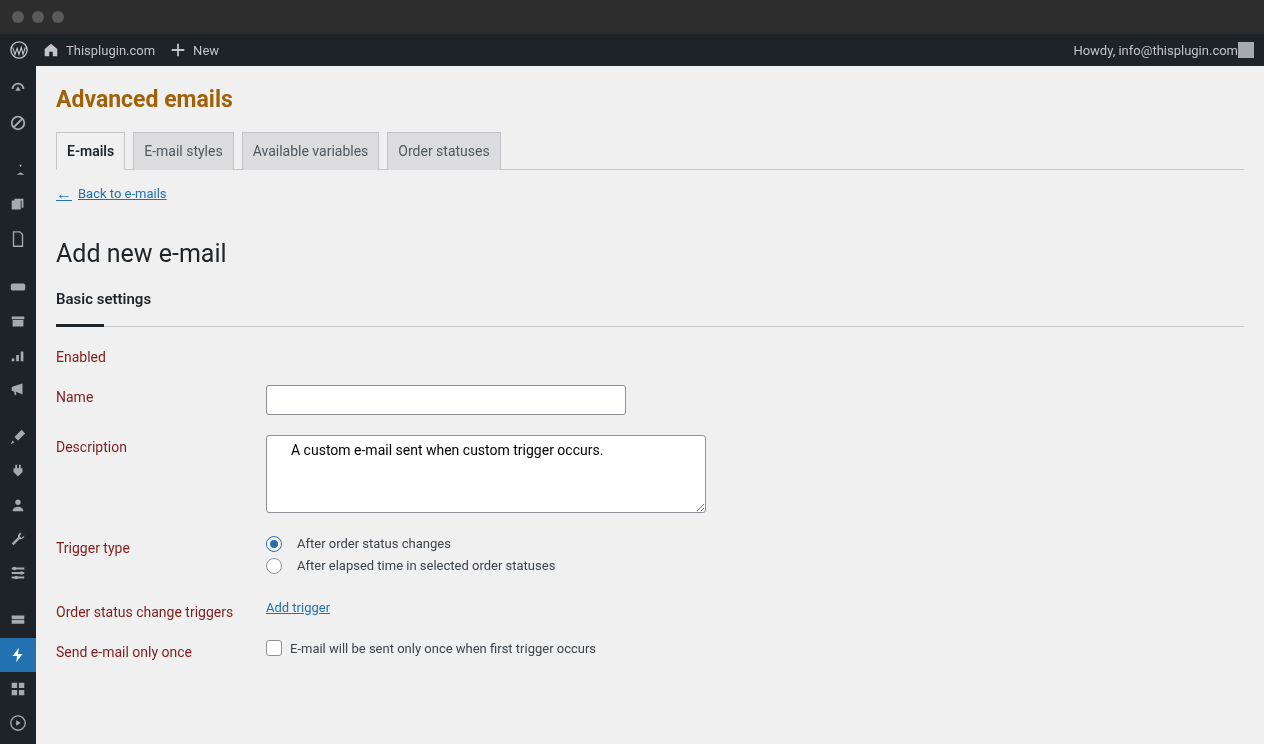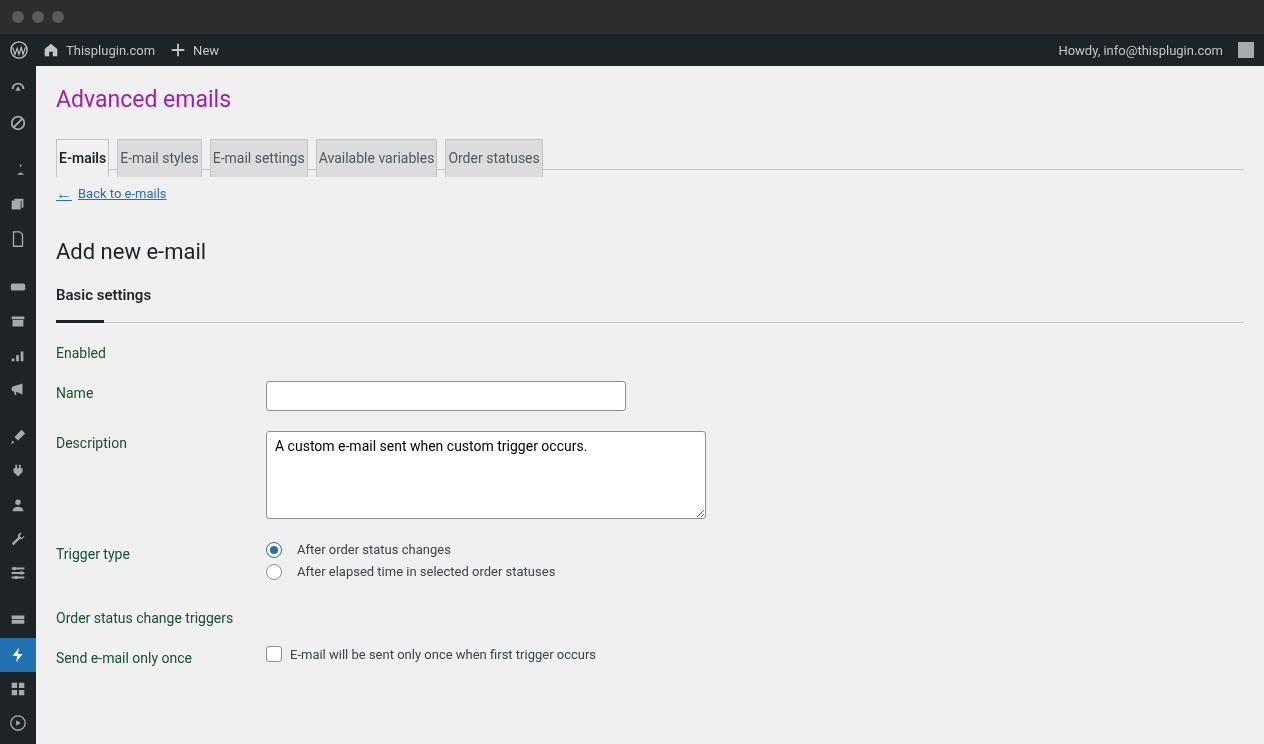--- a/index.html
+++ b/index.html
@@ -3,46 +3,46 @@
 <meta charset="utf-8">
 <style>
 * { box-sizing: border-box; margin: 0; padding: 0; }
 body { font-family: -apple-system, BlinkMacSystemFont, "Segoe UI", Roboto, sans-serif; font-size: 13px; color: #3c434a; background: #f0f0f1; overflow: hidden; }
 .window { width: 1264px; height: 744px; background: #f0f0f1; display: flex; flex-direction: column; }
 .titlebar { height: 34px; background: #2d2d2d; display: flex; align-items: center; padding: 0 12px; gap: 8px; }
 .tl-dot { width: 12px; height: 12px; border-radius: 50%; background: #5a5a5a; }
 .adminbar { height: 32px; background: #1d2327; color: #f0f0f1; display: flex; align-items: center; padding: 0 10px; font-size: 13px; }
 .adminbar-left { display: flex; align-items: center; gap: 14px; }
 .adminbar-item { display: flex; align-items: center; gap: 6px; cursor: pointer; color: #c3c4c7; }
-.adminbar-right { margin-left: auto; display: flex; align-items: center; gap: 15px; color: #c3c4c7; }
+.adminbar-right { margin-left: auto; display: flex; align-items: center; gap: 0; color: #c3c4c7; }
 .avatar-sq { width: 16px; height: 16px; background: #a7aaad; }
 .body-row { display: flex; flex: 1; overflow: hidden; }
 .sidebar { width: 36px; background: #1d2327; display: flex; flex-direction: column; align-items: center; padding-top: 6px; gap: 0; }
 .sb-item { width: 36px; height: 34px; display: flex; align-items: center; justify-content: center; color: #a7aaad; cursor: pointer; }
 .sb-item.active { background: #2271b1; color: #fff; }
 .content { flex: 1; padding: 10px 20px 20px 20px; overflow-y: auto; }
-h1.page-title { font-size: 23px; font-weight: 400; color: #a21caf; margin: 10px 0 18px 0; }
+h1.page-title { font-size: 23px; font-weight: 700; color: #a16207; margin: 10px 0 18px 0; }
 .tabs { display: flex; gap: 8px; border-bottom: 1px solid #c3c4c7; margin-bottom: 14px; }
-.tab { padding: 10px 2px; background: #dcdcde; border: 1px solid #c3c4c7; border-bottom: none; color: #50575e; cursor: pointer; font-size: 14px; position: relative; top: 8px; }
+.tab { padding: 10px 10px; background: #dcdcde; border: 1px solid #c3c4c7; border-bottom: none; color: #50575e; cursor: pointer; font-size: 14px; position: relative; top: 1px; }
 .tab.active { background: #f0f0f1; border-bottom: 1px solid #f0f0f1; color: #1d2327; font-weight: 600; }
 .back-link { display: inline-flex; align-items: center; gap: 6px; color: #2271b1; text-decoration: underline; font-size: 13px; margin-bottom: 30px; cursor: pointer; }
 .back-arrow { color: #2271b1; text-decoration: none; font-size: 16px; }
-h2.section-title { font-size: 22px; font-weight: 400; color: #1d2327; margin: 6px 0 22px 0; }
+h2.section-title { font-size: 25px; font-weight: 400; color: #1d2327; margin: 6px 0 22px 0; }
 h3.subsection { font-size: 15px; font-weight: 600; color: #1d2327; padding-bottom: 18px; border-bottom: 1px solid #c3c4c7; margin-bottom: 18px; position: relative; }
 h3.subsection::after { content: ""; position: absolute; left: 0; bottom: -1px; width: 48px; height: 3px; background: #1d2327; }
 .form-row { display: flex; margin-bottom: 20px; }
-.form-label { width: 210px; font-size: 14px; color: #14532d; padding-top: 4px; }
+.form-label { width: 210px; font-size: 14px; color: #7f1d1d; padding-top: 4px; }
 .form-field { flex: 1; }
 .checkbox-row { display: flex; align-items: center; gap: 8px; }
 .chk { width: 16px; height: 16px; border: 1px solid #8c8f94; border-radius: 3px; display: inline-flex; align-items: center; justify-content: center; background: #fff; cursor: pointer; }
 .chk.checked { border-color: #2271b1; }
 .chk.checked svg { display: block; }
 .chk svg { display: none; }
 .txt-input { width: 360px; height: 30px; border: 1px solid #8c8f94; border-radius: 3px; padding: 0 8px; font-size: 14px; background: #fff; }
-.txt-area { width: 440px; height: 88px; border: 1px solid #8c8f94; border-radius: 3px; padding: 6px 8px; font-size: 14px; background: #fff; resize: both; font-family: inherit; }
+.txt-area { width: 440px; height: 78px; border: 1px solid #8c8f94; border-radius: 3px; padding: 6px 24px; font-size: 14px; background: #fff; resize: both; font-family: inherit; }
 .radio-row { display: flex; align-items: flex-start; gap: 15px; margin-bottom: 6px; }
 .radio { width: 16px; height: 16px; border: 1px solid #8c8f94; border-radius: 50%; background: #fff; display: inline-flex; align-items: center; justify-content: center; cursor: pointer; }
 .radio.checked { border-color: #2271b1; }
 .radio.checked::after { content: ""; width: 8px; height: 8px; border-radius: 50%; background: #2271b1; }
 .link { color: #2271b1; text-decoration: underline; cursor: pointer; font-size: 13px; }
 .icon-svg { width: 18px; height: 18px; }
 </style>
 </head>
 <body>
 
@@ -183,21 +183,20 @@
           </svg>
         </div>
     </div>
 
     <div class="content">
       <h1 class="page-title">Advanced emails</h1>
 
       <div class="tabs" id="tabs-container">
           <div class="tab active">E-mails</div>
           <div class="tab">E-mail styles</div>
-          <div class="tab">E-mail settings</div>
           <div class="tab">Available variables</div>
           <div class="tab">Order statuses</div>
         </div>
 
       <a class="back-link">
         <span class="back-arrow">←</span>
         <span>Back to e-mails</span>
       </a>
 
       <h2 class="section-title">Add new e-mail</h2>
@@ -232,20 +231,23 @@
             </label>
             <label class="radio-row">
               <span class="radio"></span>
               <span>After elapsed time in selected order statuses</span>
             </label>
           </div>
       </div>
 
       <div class="form-row">
         <div class="form-label">Order status change triggers</div>
+        <div class="form-field">
+          <a class="link">Add trigger</a>
+        </div>
       </div>
 
       <div class="form-row" style="margin-bottom:0">
         <div class="form-label">Send e-mail only once</div>
         <div class="form-field">
           <label class="checkbox-row">
             <span class="chk">
               
             </span>
             <span>E-mail will be sent only once when first trigger occurs</span>

